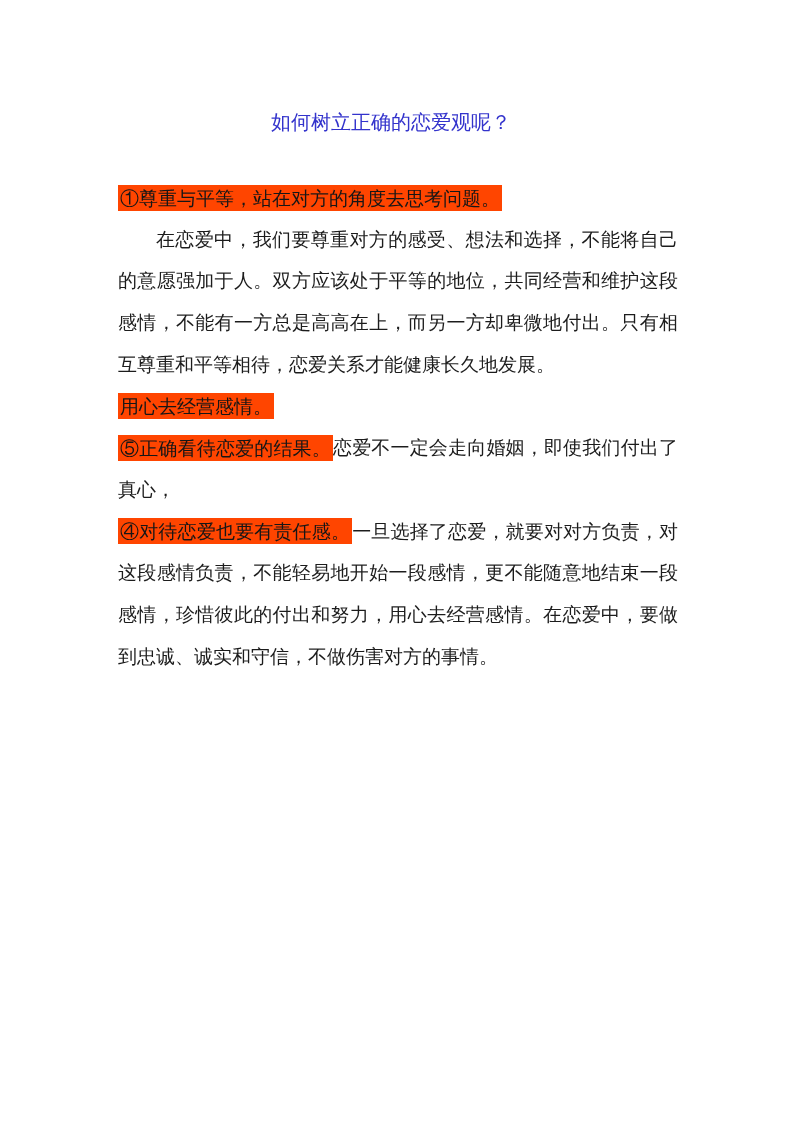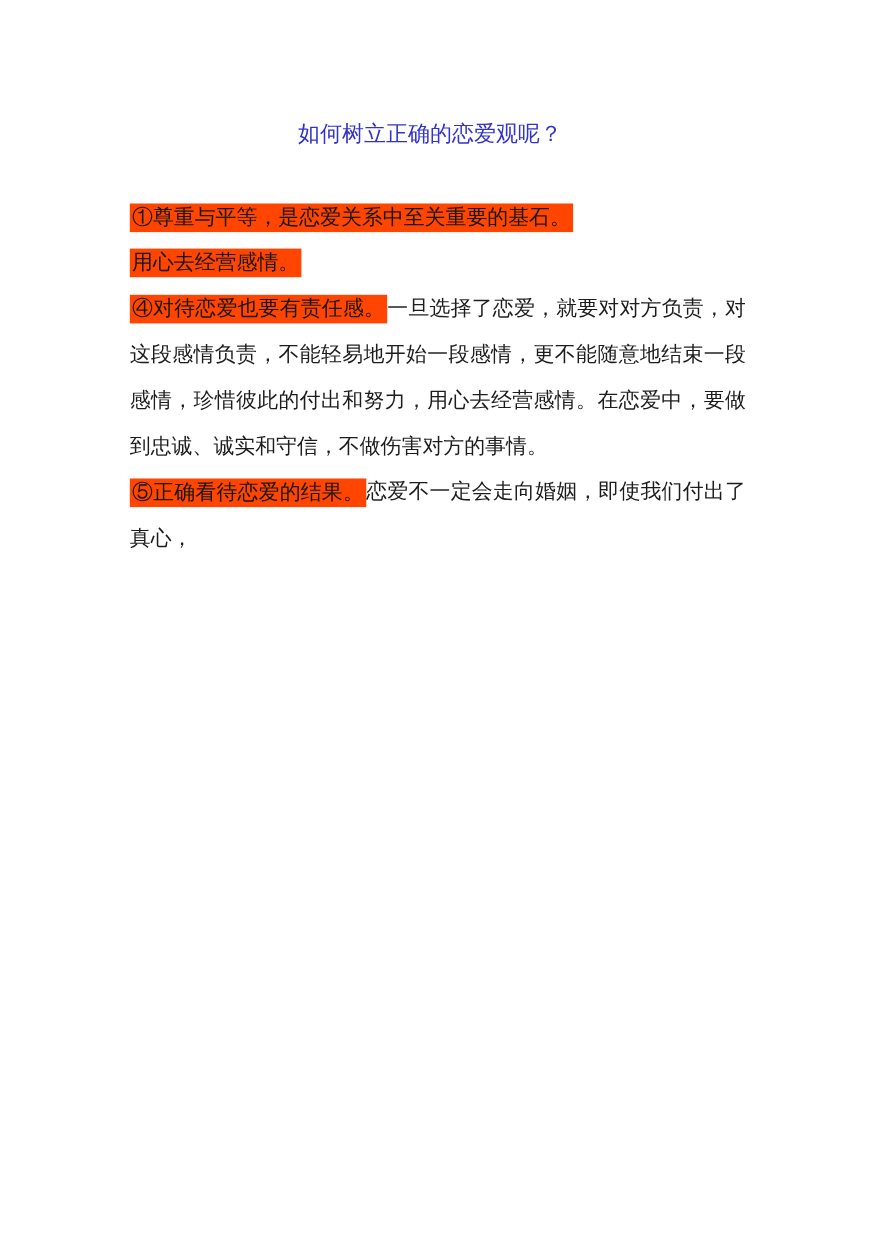--- a/index.html
+++ b/index.html
@@ -49,23 +49,24 @@
 </style>
 </head>
 <body>
 
 <div class="page">
 
   <h1 class="doc-title">如何树立正确的恋爱观呢？</h1>
 
   <div class="content">
 
-    <p><span class="hl">①尊重与平等，是恋爱关系中至关重要的基石。</span></p>
+    <p><span class="hl">①尊重与平等，站在对方的角度去思考问题。</span></p>
+    <p class="indent">在恋爱中，我们要尊重对方的感受、想法和选择，不能将自己的意愿强加于人。双方应该处于平等的地位，共同经营和维护这段感情，不能有一方总是高高在上，而另一方却卑微地付出。只有相互尊重和平等相待，恋爱关系才能健康长久地发展。</p>
 
     <p><span class="hl">用心去经营感情。</span></p>
 
 
+    <p><span class="hl">⑤正确看待恋爱的结果。</span><span>恋爱不一定会走向婚姻，即使我们付出了真心，</span></p>
+
     <p><span class="hl">④对待恋爱也要有责任感。</span><span>一旦选择了恋爱，就要对对方负责，对这段感情负责，不能轻易地开始一段感情，更不能随意地结束一段感情，珍惜彼此的付出和努力，用心去经营感情。在恋爱中，要做到忠诚、诚实和守信，不做伤害对方的事情。</span></p>
-
-    <p><span class="hl">⑤正确看待恋爱的结果。</span><span>恋爱不一定会走向婚姻，即使我们付出了真心，</span></p>
 
   </div>
 </div>
 
 </body></html>

